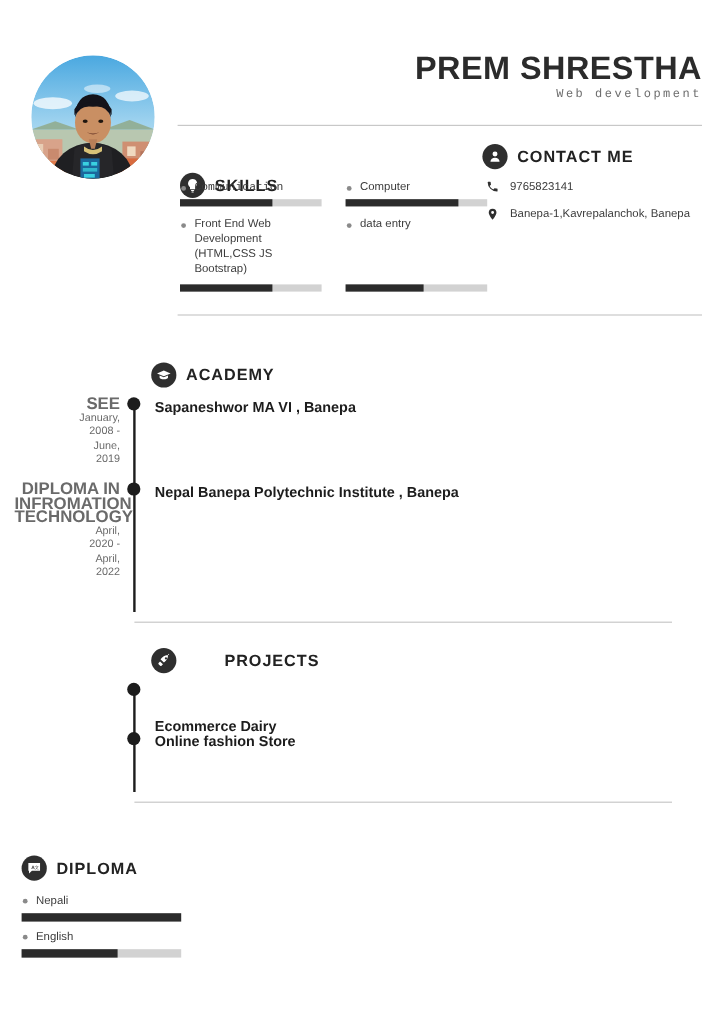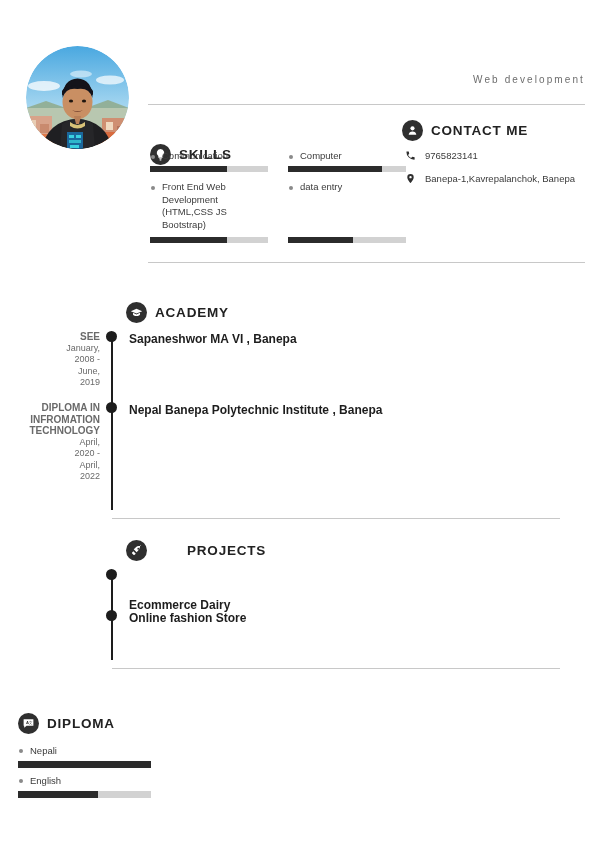--- a/index.html
+++ b/index.html
@@ -42,20 +42,21 @@
     white-space: nowrap;
   }
   .subtitle {
     position: absolute;
     right: 18px; top: 74px;
     font-size: 10px;
     letter-spacing: 2.1px;
     color: #6d6d6d;
     text-align: right;
     white-space: nowrap;
+    font-family: Liberation Mono, monospace;
   }
   .hr {
     position: absolute;
     height: 1px;
     background: #c8c8c8;
   }
   .hr-header { left: 148px; top: 104px; width: 437px; }
   .hr-skills { left: 148px; top: 262px; width: 437px; }
   .hr-academy { left: 112px; top: 518px; width: 448px; }
   .hr-projects { left: 112px; top: 668px; width: 448px; }
@@ -173,21 +174,21 @@
   }
 
   .tl-meta {
     position: absolute;
     width: 88px;
     text-align: right;
     right: 503px;
     color: #6a6a6a;
   }
   .tl-meta-role {
-    font-size: 10px;
+    font-size: 14px;
     font-weight: bold;
     color: #6a6a6a;
     line-height: 11.5px;
     text-transform: uppercase;
   }
   .tl-meta-date {
     font-size: 9px;
     color: #6a6a6a;
     line-height: 11.5px;
     margin-left: 48px;
@@ -263,37 +264,38 @@
         <path d="M44 76 Q51.5 82 59 76 L59 80 Q51.5 85 44 80 Z" fill="#d8c278"></path>
         <rect x="41" y="86" width="16" height="17" fill="#1b6fa8" opacity="0.9"></rect>
         <rect x="43" y="89" width="5" height="3" fill="#39d0e0"></rect>
         <rect x="50" y="89" width="5" height="3" fill="#39d0e0"></rect>
         <rect x="43" y="94" width="12" height="3" fill="#2fb6cc"></rect>
         <rect x="44" y="99" width="9" height="3" fill="#39d0e0"></rect>
       </g>
     </svg>
   </div>
 
+  <div class="name">PREM SHRESTHA</div>
   <div class="subtitle">Web development</div>
 </div>
 
 <div class="hr hr-header"></div>
 
 <div class="sec-head skills-head">
   <span class="sec-icon">
     <svg width="13" height="13" viewBox="0 0 24 24" fill="#ffffff">
       <path d="M12 2a7 7 0 0 0-4 12.7V17a1 1 0 0 0 1 1h6a1 1 0 0 0 1-1v-2.3A7 7 0 0 0 12 2z"></path>
       <rect x="9.5" y="19" width="5" height="1.8" rx="0.9"></rect>
       <rect x="10.2" y="21.4" width="3.6" height="1.6" rx="0.8"></rect>
     </svg>
   </span>
   <span class="sec-title">SKILLS</span>
 </div>
 
-<div class="skill-item" style="left:150px; top:150px;">
+<div class="skill-item" style="left:150px; top:150px;font-family:Liberation Mono, monospace;">
   <div class="skill-label">Communication</div>
   <div class="bar" style="top:16px;">
     <div class="bar-fill" id="skillfill0" style="width: 65%;"></div>
   </div>
 </div>
 
 <div class="skill-item" style="left:288px; top:150px;">
   <div class="skill-label">Computer</div>
   <div class="bar" style="top:16px;">
     <div class="bar-fill" id="skillfill1" style="width: 80%;"></div>

